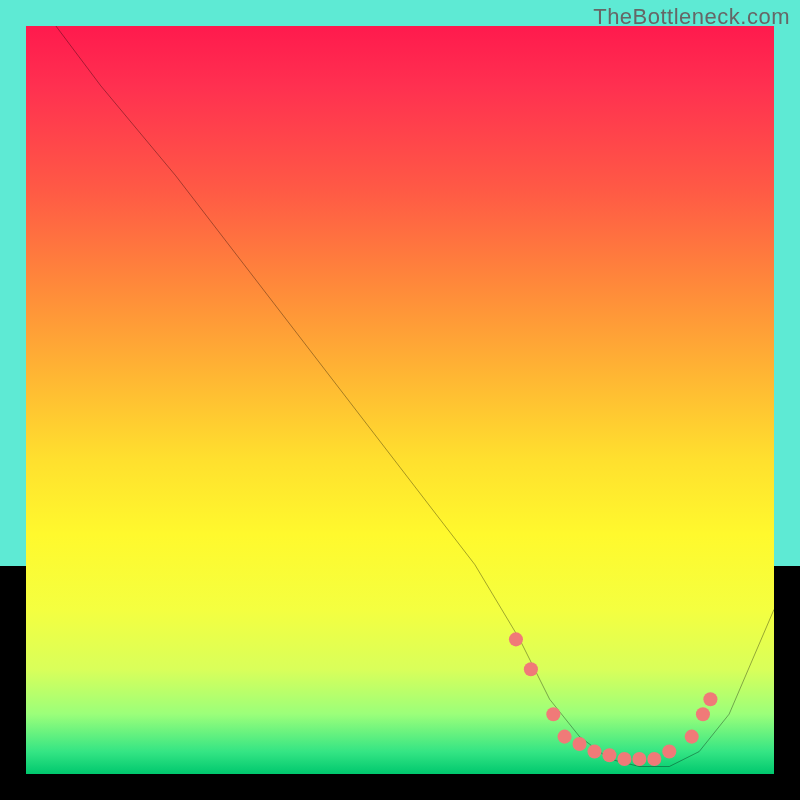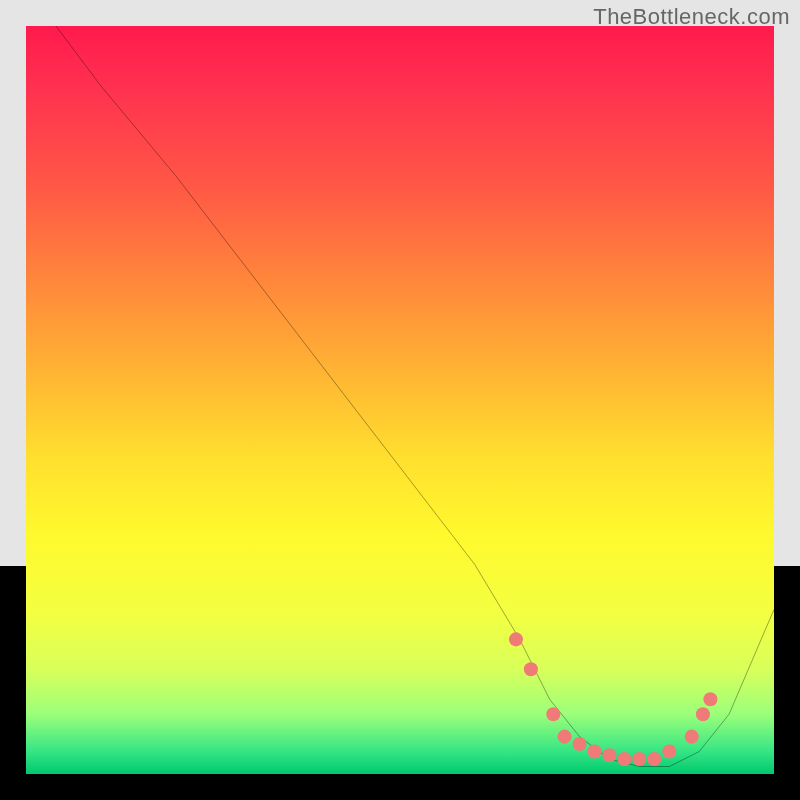--- a/index.html
+++ b/index.html
@@ -8,21 +8,21 @@
     width: 800px;
     height: 800px;
     background: #000;
     overflow: hidden;
     font-family: Arial, Helvetica, sans-serif;
   }
   .frame {
     position: relative;
     width: 800px;
     height: 566px;
-    background: #e5e5e5;
+    background: #5eead4;
   }
   .watermark {
     position: absolute;
     top: 4px;
     right: 10px;
     color: #666;
     font-size: 22px;
     font-weight: 500;
     letter-spacing: 0.5px;
     z-index: 50;

